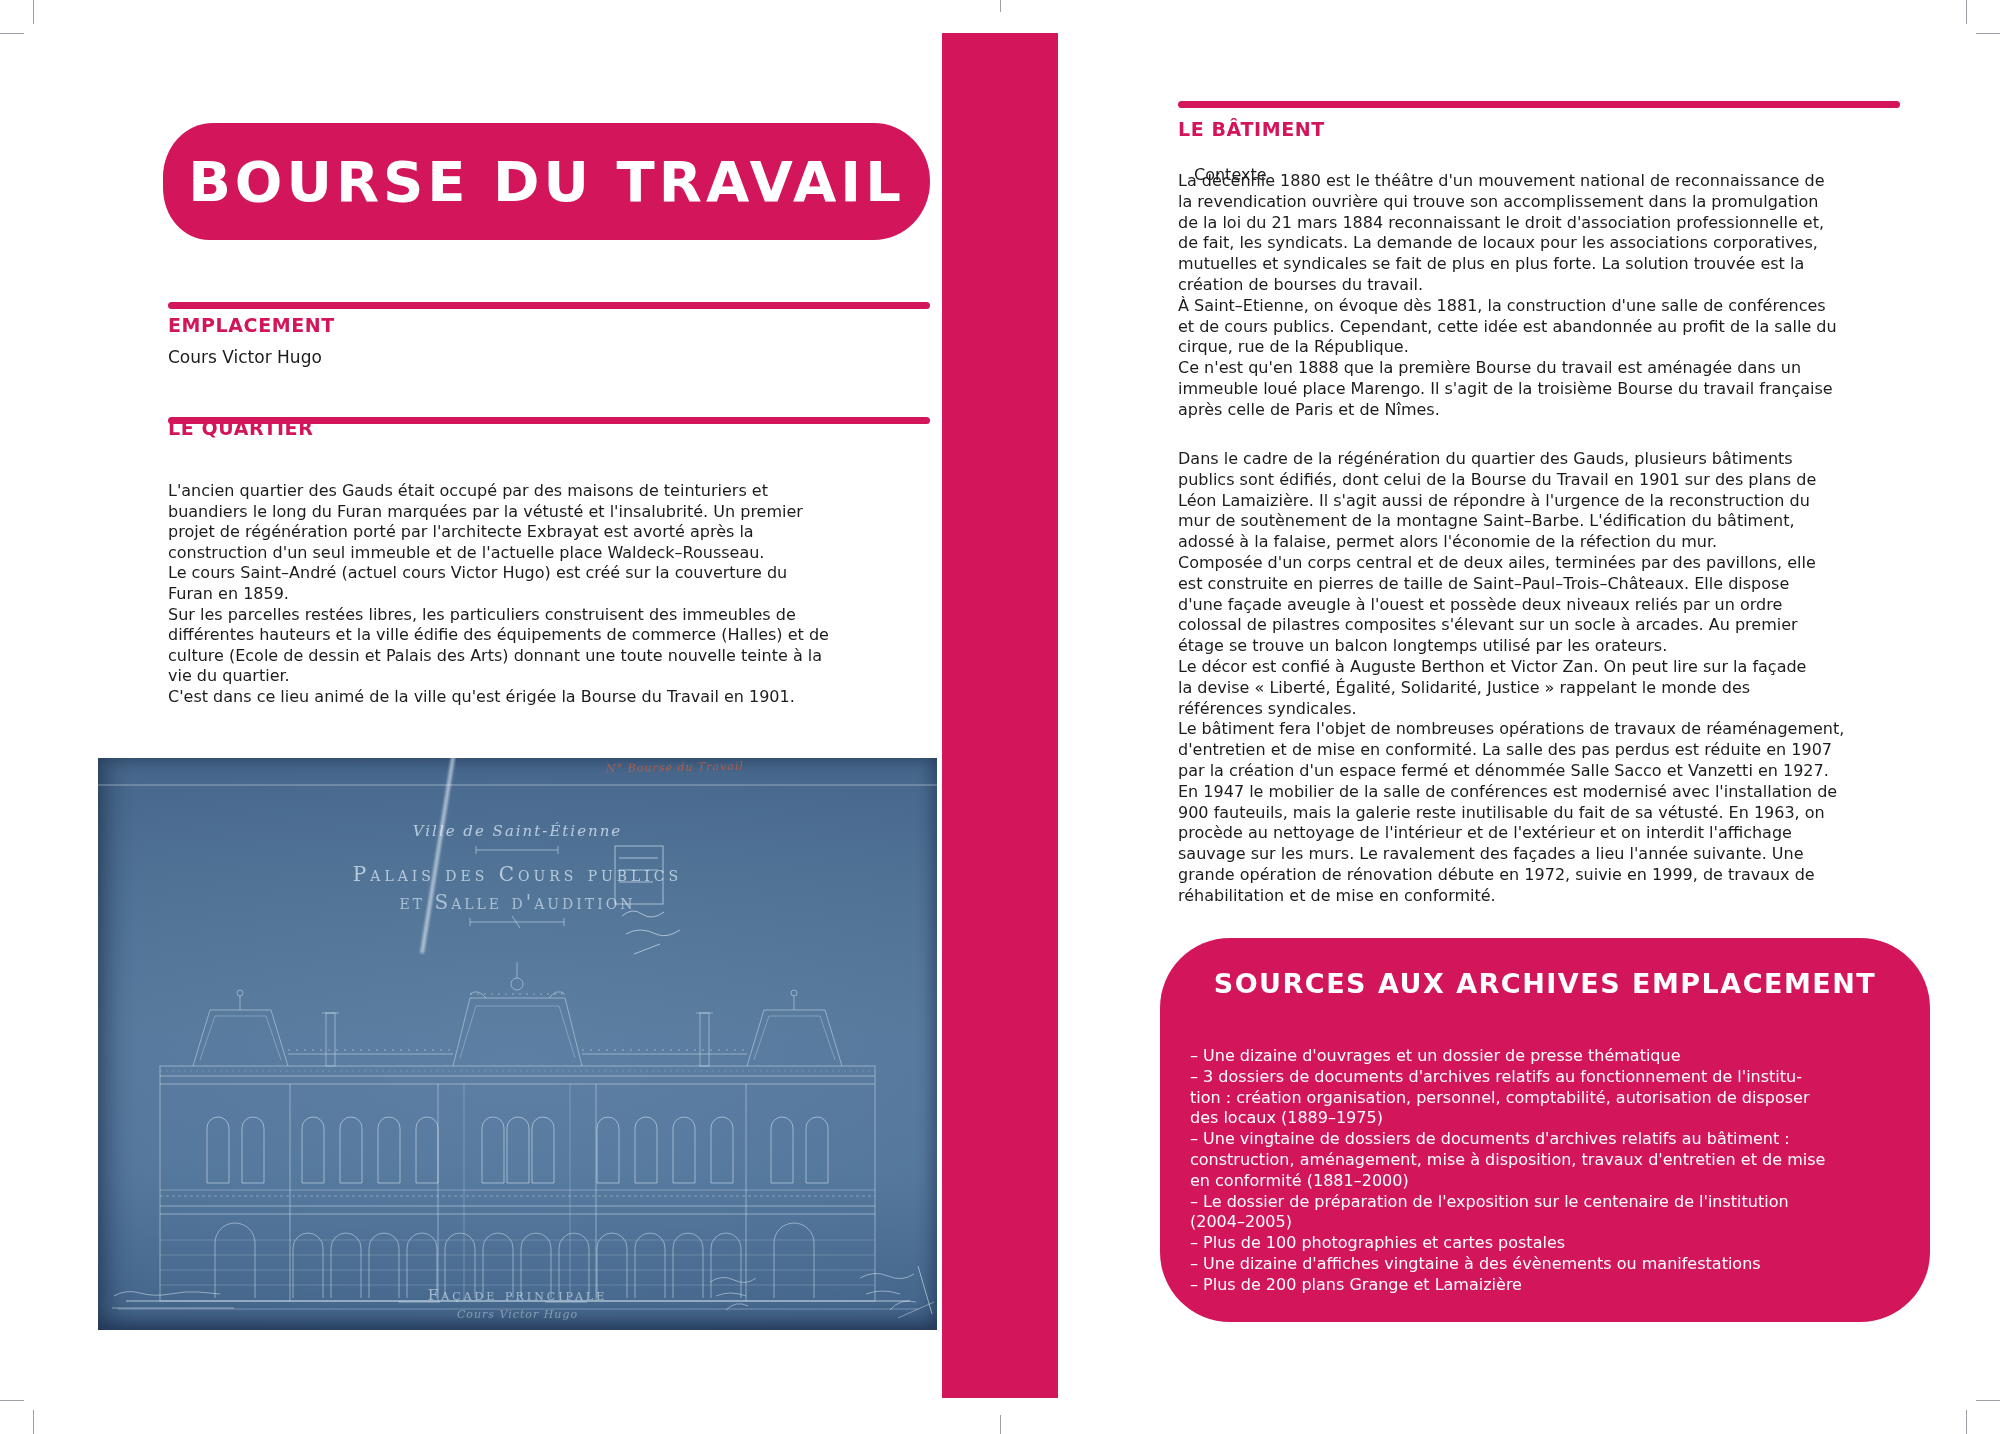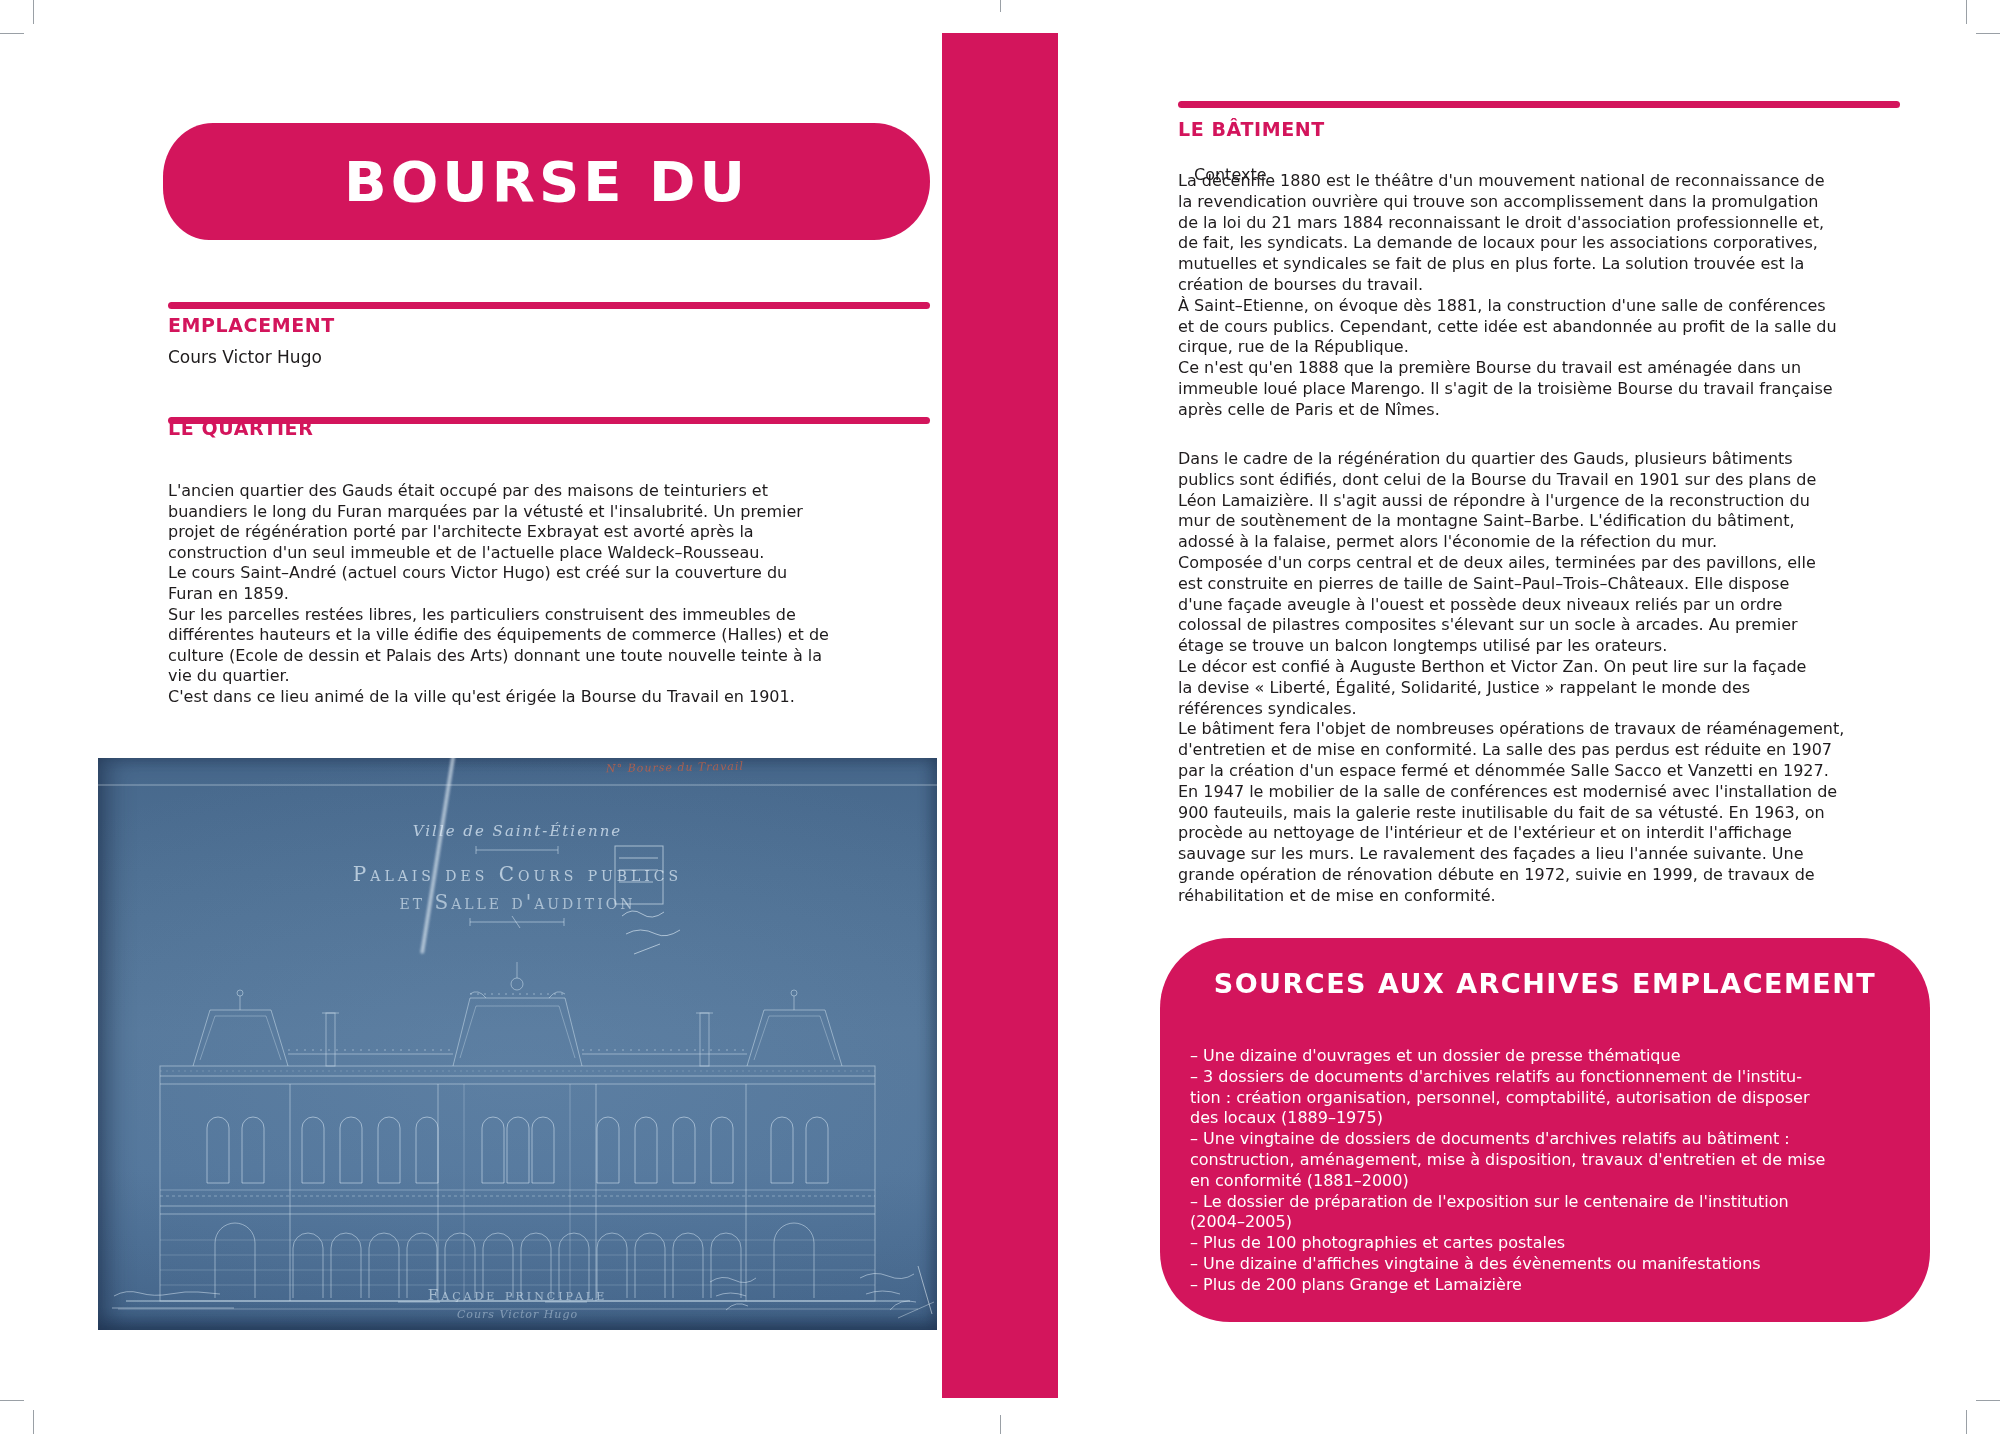--- a/index.html
+++ b/index.html
@@ -84,21 +84,21 @@
   <div class="crop v" style="left:33px;top:1410px;height:24px;"></div>
   <div class="crop h" style="left:0;top:1400px;width:24px;"></div>
   <div class="crop v" style="left:1966px;top:1410px;height:24px;"></div>
   <div class="crop h" style="left:1976px;top:1400px;width:24px;"></div>
   <div class="crop v" style="left:1000px;top:0;height:12px;"></div>
   <div class="crop v" style="left:1000px;top:1415px;height:19px;"></div>
 
   <section>
 
     <div class="banner">
-      <span class="banner-title">BOURSE DU ARCHIVES</span>
+      <span class="banner-title">BOURSE DU TRAVAIL</span>
     </div>
 
     <div class="rule" style="left:168px;top:302px;width:762px;"></div>
     <h2 class="sec-heading" style="left:168px;top:314px;text-align:right;">EMPLACEMENT</h2>
     <p class="body-text" style="left:168px;top:347px;width:760px;font-size:17px;">Cours Victor Hugo</p>
 
     <div class="rule" style="left:168px;top:417px;width:762px;"></div>
     <h2 class="sec-heading" style="left:168px;top:417px;">LE QUARTIER</h2>
     <p class="body-text" style="left:168px;top:481px;width:800px;">L'ancien quartier des Gauds était occupé par des maisons de teinturiers et
 buandiers le long du Furan marquées par la vétusté et l'insalubrité. Un premier

